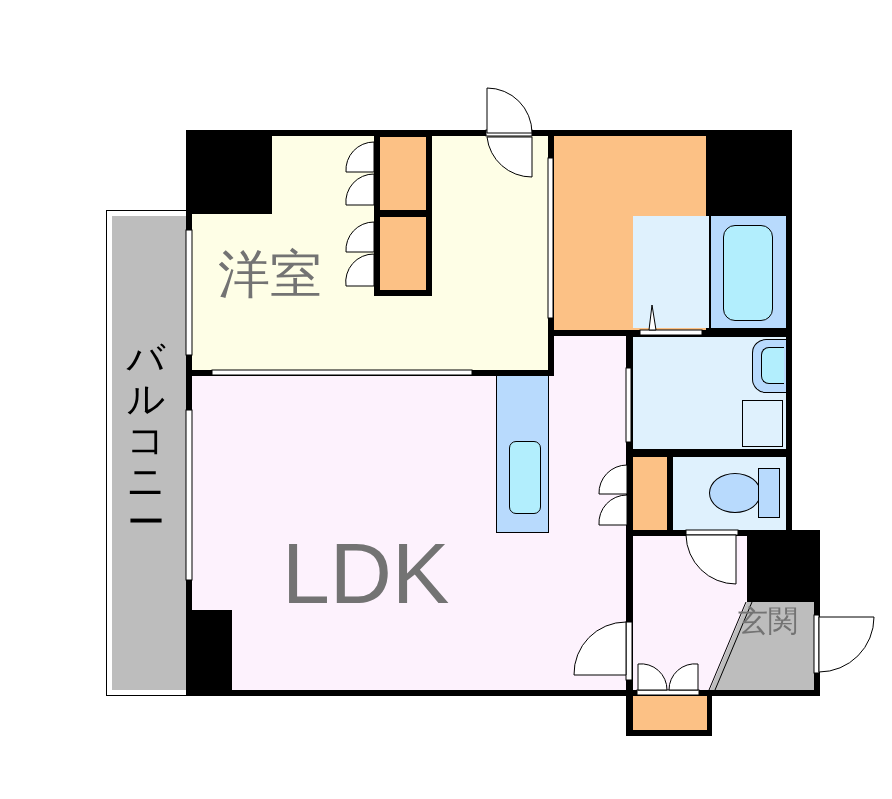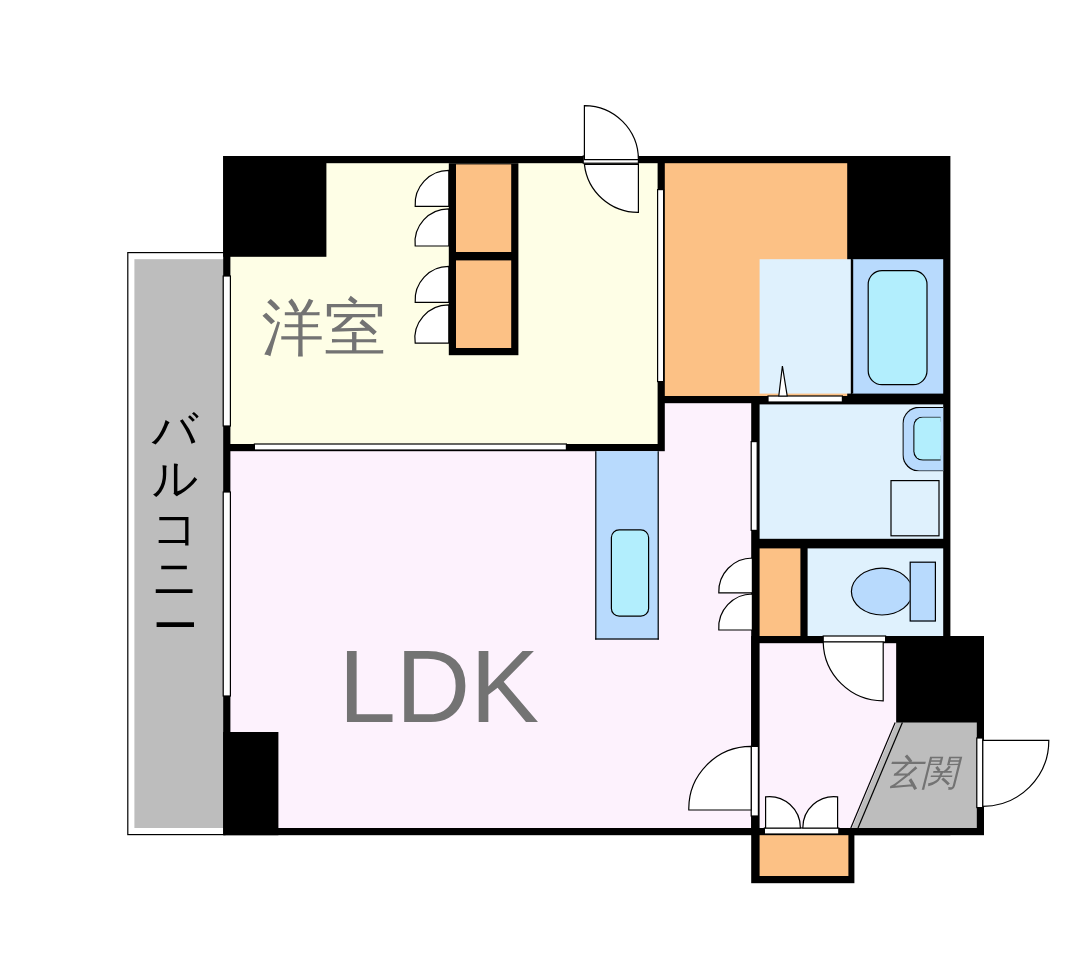--- a/index.html
+++ b/index.html
@@ -59,21 +59,21 @@
 
 <div class="abs wall" style="left:626px;top:530px;width:194px;height:166px;"></div>
 <div class="abs" style="left:633px;top:536px;width:114px;height:154px;background:#fdf2fd;"></div>
 <div class="abs wall" style="left:747px;top:530px;width:73px;height:72px;"></div>
 
 <svg class="overlay" width="892" height="799">
   <polygon points="747,602 814,602 814,690 710,690" fill="#bdbdbd"></polygon>
   <line x1="746" y1="602" x2="709" y2="690" stroke="#000" stroke-width="1"></line>
   <line x1="752" y1="602" x2="715" y2="690" stroke="#000" stroke-width="1"></line>
 </svg>
-<div class="label" style="left:738px;top:630px;font-size:30px;font-style:italic;">玄関</div>
+<div class="label" style="left:738px;top:606px;font-size:30px;">玄関</div>
 
 <div class="abs wall" style="left:626px;top:690px;width:86px;height:46px;"></div>
 <div class="abs" style="left:633px;top:696px;width:74px;height:34px;background:#fcc185;"></div>
 
 <svg class="overlay" width="892" height="799">
   <g fill="#fff" stroke="#000" stroke-width="1">
 
     <rect x="486" y="130" width="46" height="6"></rect>
     <path d="M487,88 A45,45 0 0 1 532,133 L487,133 Z"></path>
     <path d="M487,137 A45,45 0 0 0 532,177 L532,137 Z"></path>

